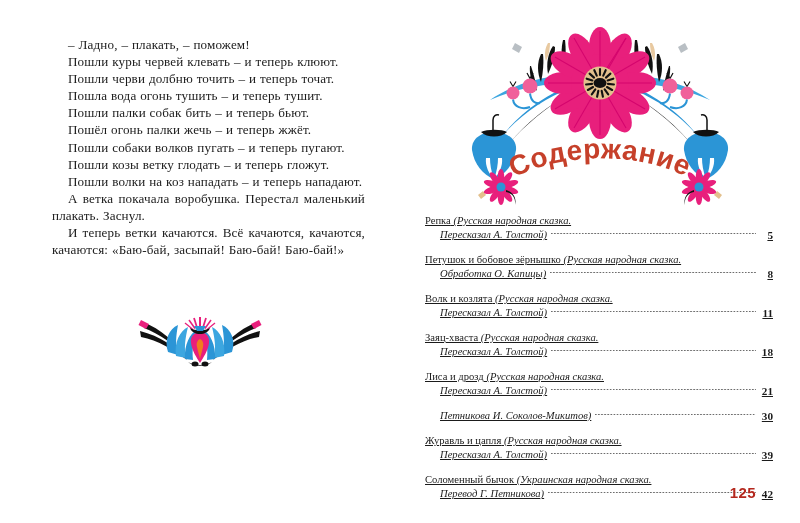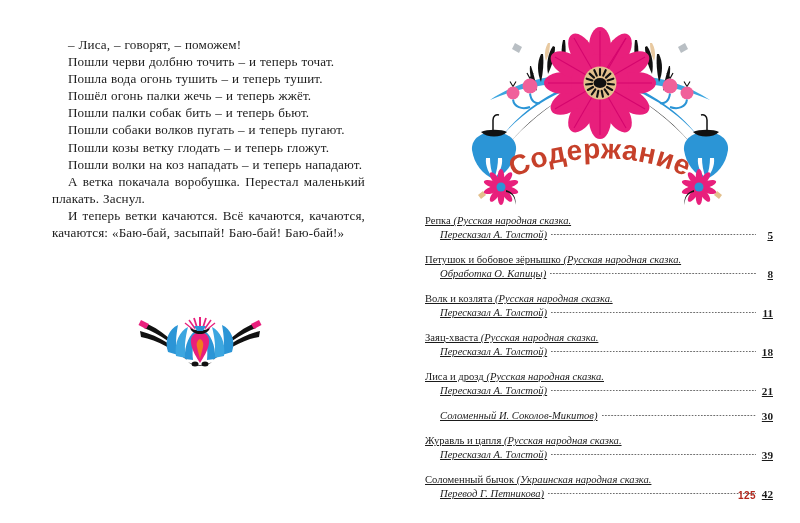--- a/index.html
+++ b/index.html
@@ -84,21 +84,21 @@
     line-height: 14.2px;
     text-decoration: underline;
   }
   .toc-line1 {
     white-space: nowrap;
   }
   .toc-title { font-style: normal; }
   .toc-src { font-style: italic; }
   .toc-line2 {
     display: flex;
-    align-items: center;
+    align-items: flex-start;
     padding-left: 15px;
   }
   .toc-credit {
     font-style: italic;
     white-space: nowrap;
     flex: 0 0 auto;
   }
   .toc-dots {
     flex: 1 1 auto;
     overflow: hidden;
@@ -117,37 +117,38 @@
     min-width: 14px;
   }
 
   
   #folio {
     position: absolute;
     right: 44px;
     bottom: 22px;
     font-family: "Liberation Sans", "DejaVu Sans", sans-serif;
     font-weight: bold;
-    font-size: 10px;
+    font-size: 15px;
     letter-spacing: 0.4px;
   }
 </style>
 </head>
 <body>
 
 <div id="page">
 
   <div id="left-page">
 
     <div id="story-body">
-        <p class="story-p">– Лиса, – говорят, – поможем!</p>
+        <p class="story-p">– Ладно, – плакать, – поможем!</p>
+        <p class="story-p">Пошли куры червей клевать – и теперь клюют.</p>
         <p class="story-p">Пошли черви долбню точить – и теперь точат.</p>
         <p class="story-p">Пошла вода огонь тушить – и теперь тушит.</p>
+        <p class="story-p">Пошли палки собак бить – и теперь бьют.</p>
         <p class="story-p">Пошёл огонь палки жечь – и теперь жжёт.</p>
-        <p class="story-p">Пошли палки собак бить – и теперь бьют.</p>
         <p class="story-p">Пошли собаки волков пугать – и теперь пугают.</p>
         <p class="story-p">Пошли козы ветку глодать – и теперь гложут.</p>
         <p class="story-p">Пошли волки на коз нападать – и теперь нападают.</p>
         <p class="story-p">А ветка покачала воробушка. Перестал маленький плакать. Заснул.</p>
         <p class="story-p">И теперь ветки качаются. Всё качаются, качаются, качаются: «Баю-бай, засыпай! Баю-бай! Баю-бай!»</p>
       </div>
 
     <div id="left-ornament">
       <svg viewBox="0 0 248 112" width="124" height="56" xmlns="http://www.w3.org/2000/svg">
 
@@ -405,21 +406,21 @@
         <div class="toc-entry">
           <div class="toc-line1"><span class="toc-title">Лиса и дрозд</span><span class="toc-src"> (Русская народная сказка.</span></div>
           <div class="toc-line2">
             <span class="toc-credit">Пересказал А. Толстой)</span>
             <span class="toc-dots"></span>
             <span class="toc-page">21</span>
           </div>
         </div>
         <div class="toc-entry">
           <div class="toc-line2">
-            <span class="toc-credit">Соломенный И. Соколов-Микитов)</span>
+            <span class="toc-credit">Петникова И. Соколов-Микитов)</span>
             <span class="toc-dots"></span>
             <span class="toc-page">30</span>
           </div>
         </div>
         <div class="toc-entry">
           <div class="toc-line1"><span class="toc-title">Журавль и цапля</span><span class="toc-src"> (Русская народная сказка.</span></div>
           <div class="toc-line2">
             <span class="toc-credit">Пересказал А. Толстой)</span>
             <span class="toc-dots"></span>
             <span class="toc-page">39</span>

